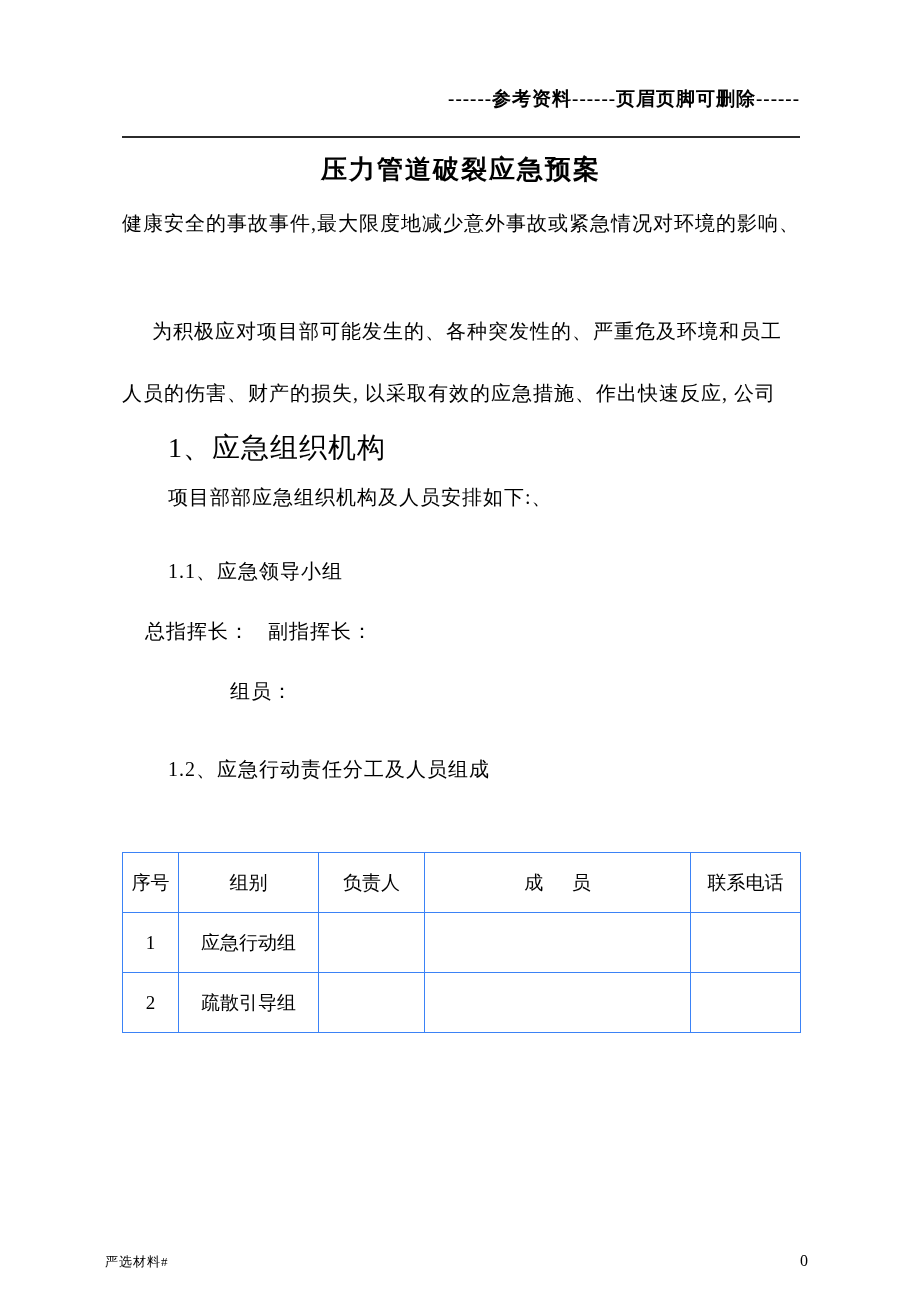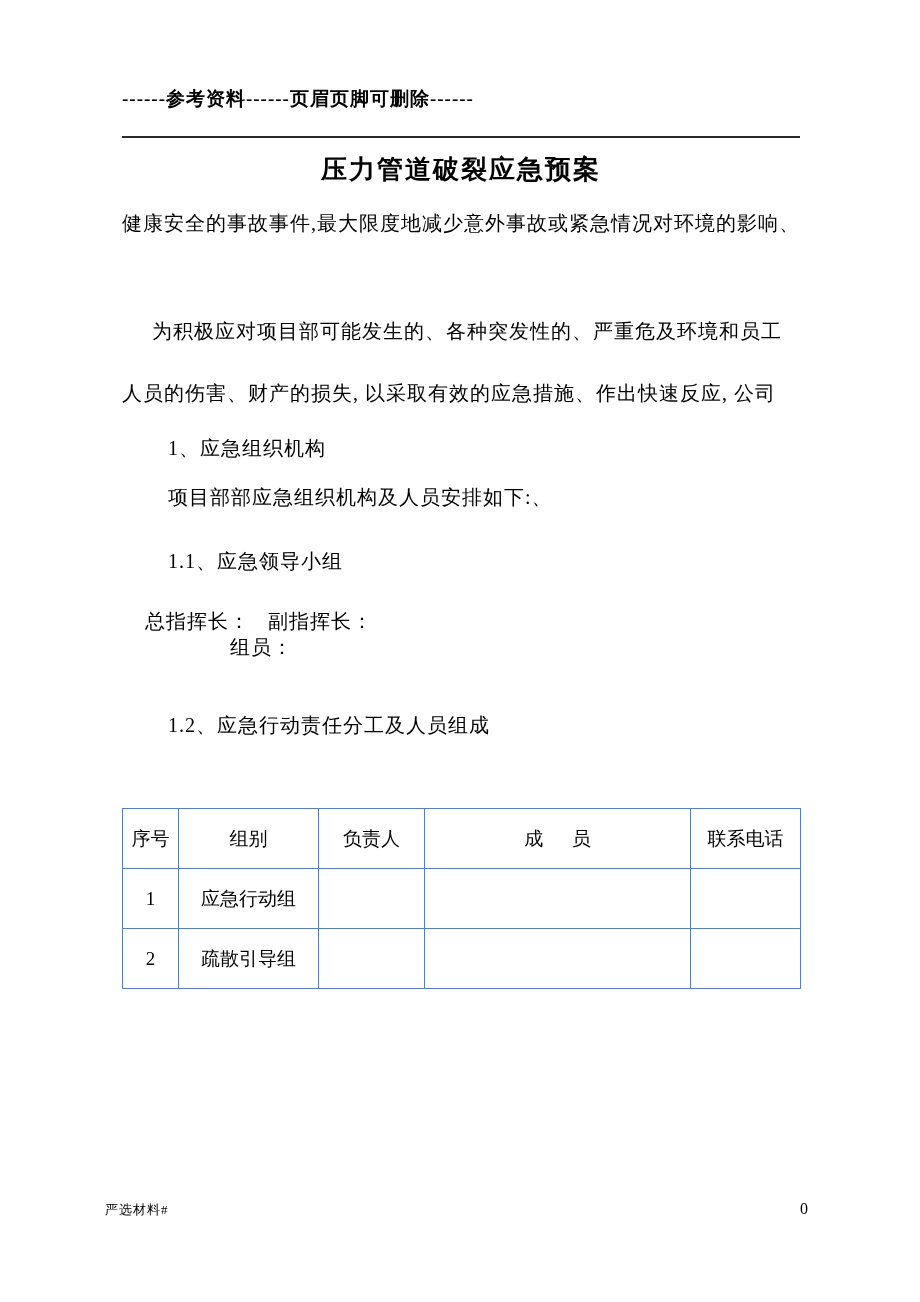--- a/index.html
+++ b/index.html
@@ -13,21 +13,21 @@
     width: 920px;
     height: 1302px;
     background: #ffffff;
     overflow: hidden;
   }
   .content {
     padding: 0 120px 0 122px;
   }
   .doc-header-text {
     margin-top: 88px;
-    text-align: left;
+    text-align: right;
     font-size: 19px;
     font-weight: bold;
     letter-spacing: 1px;
     line-height: 22px;
   }
   .doc-header-rule {
     margin-top: 26px;
     border-bottom: 2px solid #2b2b2b;
     width: 100%;
     height: 0;
@@ -44,35 +44,35 @@
     font-size: 20px;
     line-height: 62px;
     height: 62px;
     letter-spacing: 1px;
     white-space: pre;
   }
   .para-line.first { text-indent: 30px; }
   .para-line.first-of-block { margin-top: 46px; }
   .h1-line {
     margin-top: 8px;
-    font-size: 20px;
+    font-size: 28px;
     line-height: 32px;
     padding-left: 46px;
     letter-spacing: 1px;
   }
   .doc-line {
     font-size: 20px;
     line-height: 26px;
     letter-spacing: 1px;
     white-space: pre;
   }
   .intro-line   { margin-top: 20px; padding-left: 46px; }
-  .h11-line     { margin-top: 38px; padding-left: 46px; }
+  .h11-line     { margin-top: 48px; padding-left: 46px; }
   .cmd-line     { margin-top: 34px; padding-left: 23px; }
-  .member-line  { padding-left: 108px; }
+  .member-line  { margin-top: 34px; padding-left: 108px; }
   .h12-line     { margin-top: 52px; padding-left: 46px; }
   table.org-table {
     margin-top: 70px;
     border-collapse: collapse;
     table-layout: fixed;
     width: 678px;
   }
   table.org-table th,
   table.org-table td {
     border: 1px solid #3b82f6;
@@ -81,21 +81,21 @@
     vertical-align: middle;
     font-size: 19px;
     font-weight: normal;
     white-space: pre;
     overflow: hidden;
   }
   .doc-footer {
     position: absolute;
     left: 105px;
     right: 112px;
-    top: 1200px;
+    top: 1252px;
     display: flex;
     justify-content: space-between;
     align-items: baseline;
   }
   .footer-left  { font-size: 13px; letter-spacing: 1px; }
   .footer-page  { font-size: 16px; }
 </style>
 </head>
 <body>
 

